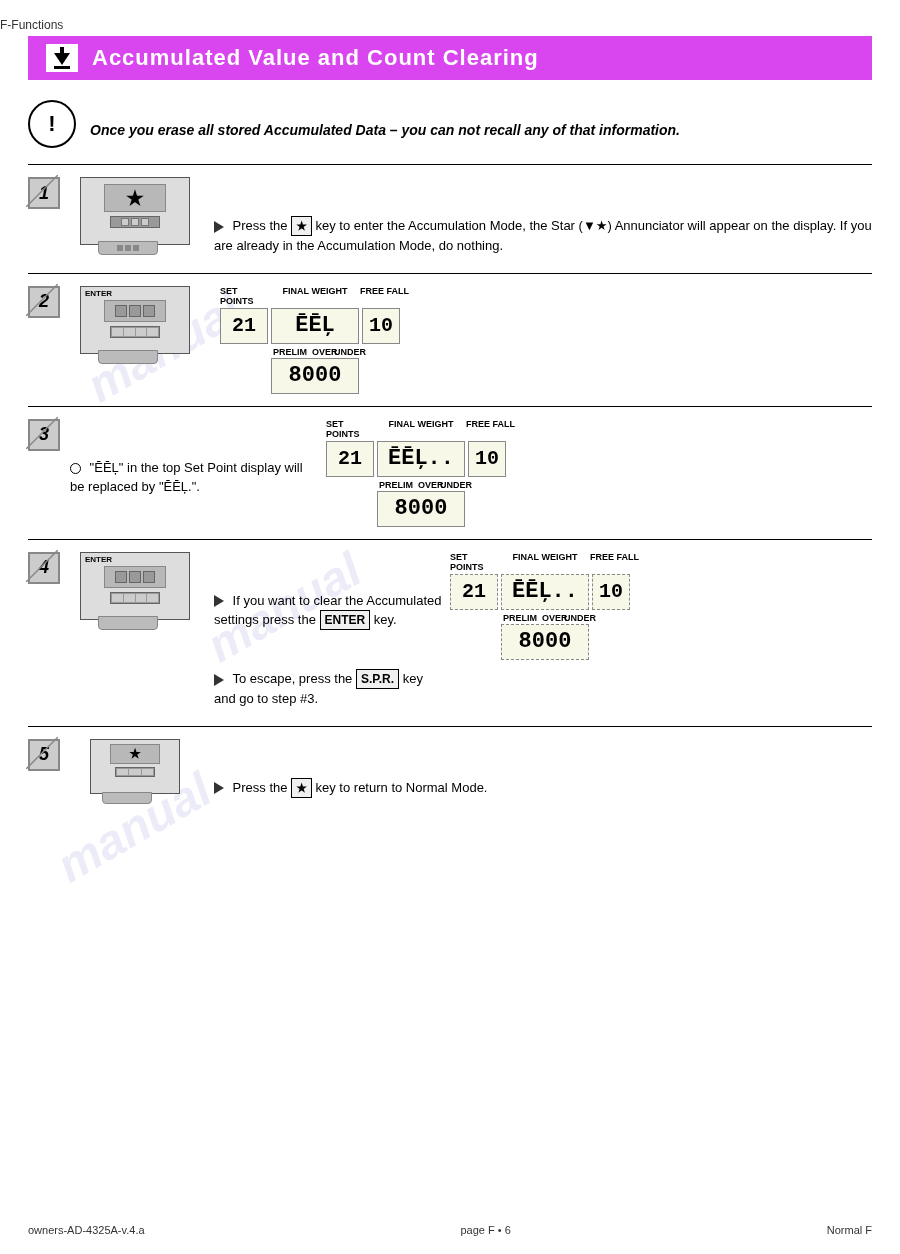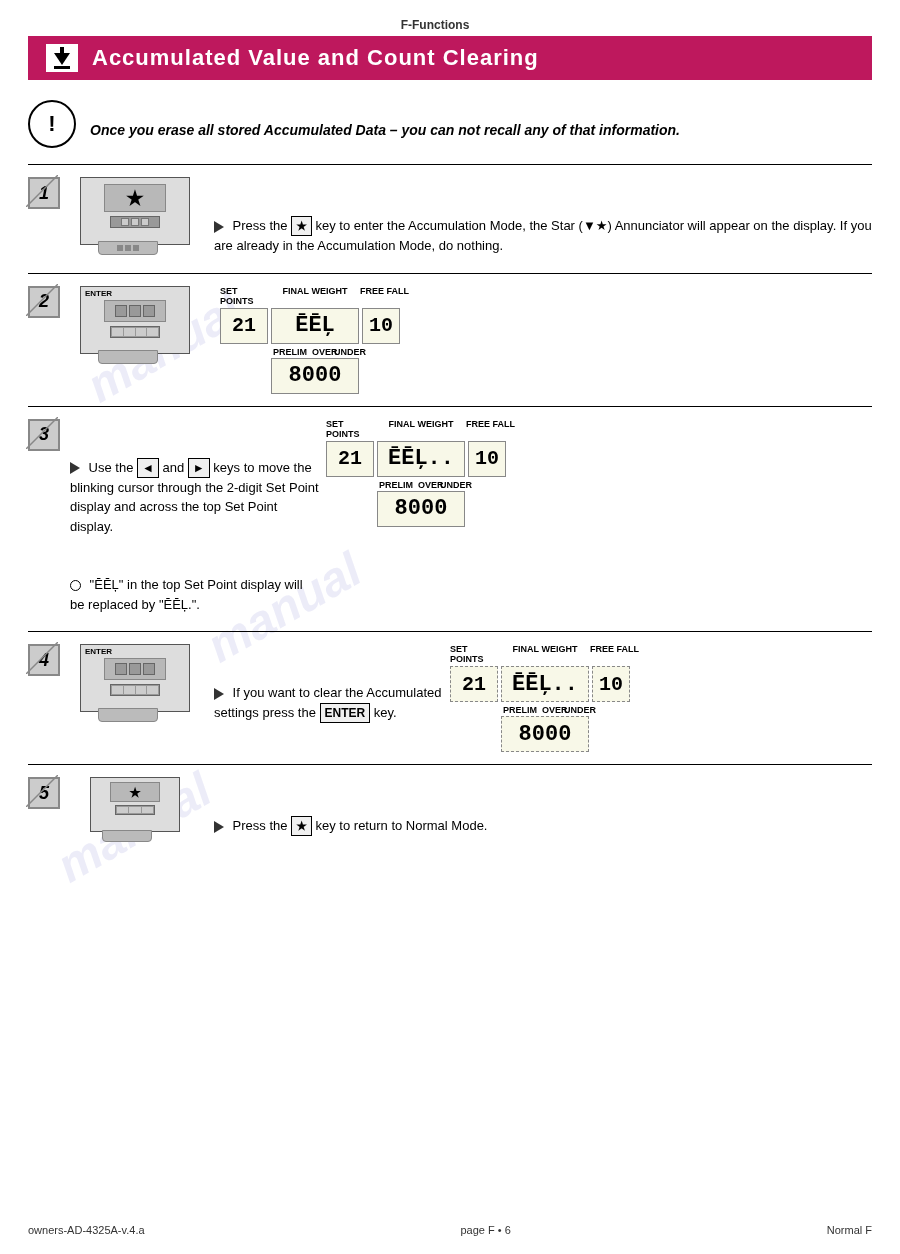--- a/index.html
+++ b/index.html
@@ -7,29 +7,28 @@
       font-family: Arial, sans-serif;
       background: #fff;
       width: 900px;
       min-height: 1254px;
       position: relative;
       font-size: 13px;
       color: #000;
     }
 
     .page-header {
-      text-align: center;
+      text-align: left;
       padding: 18px 30px 4px 0;
       font-size: 12px;
       color: #333;
-      font-weight: bold;
     }
 
     .title-bar {
-      background: #be185d;
+      background: #d946ef;
       color: #fff;
       display: flex;
       align-items: center;
       padding: 8px 18px;
       margin: 0 28px 0 28px;
       font-size: 22px;
       font-weight: bold;
       letter-spacing: 1px;
     }
     .title-bar .title-icon {
@@ -309,24 +308,20 @@
     <div class="step-num-badge">
       <span style="font-size:18px;font-weight:bold;font-style:italic;">3</span>
       <svg width="32" height="32" style="position:absolute;top:-2px;left:-2px;">
           <line x1="0" y1="32" x2="32" y2="0" stroke="#888" stroke-width="1.5"></line>
         </svg>
     </div>
 
     <div style="flex:1;display:flex;">
       <div class="step-content" style="flex:0 0 250px;">
         <p>
-          <span class="bullet-arrow"></span>
-          Use the <span class="inline-key">◄</span> and <span class="inline-key">►</span> keys to move the blinking cursor through the 2-digit Set Point display and across the top Set Point display.
-        </p>
-        <p>
           <span class="bullet-circle"></span>
           "ĒĒĻ" in the top Set Point display will be replaced by "ĒĒĻ.".
         </p>
       </div>
 
       <div style="flex:1;margin-left:6px;">
         <div style="display:flex;font-size:9px;font-weight:bold;margin-bottom:2px;">
           <span style="width:50px;">SET POINTS</span>
           <span style="width:90px;text-align:center;">FINAL WEIGHT</span>
           <span>FREE FALL</span>
@@ -379,20 +374,24 @@
         <div style="position:absolute;bottom:-10px;left:18px;width:60px;height:14px;background:#bbb;border:1px solid #888;border-radius:0 0 4px 4px;"></div>
       </div>
     </div>
 
     <div style="flex:1;display:flex;">
       <div class="step-content" style="flex:0 0 230px;">
         <p>
           <span class="bullet-arrow"></span>
           If you want to clear the Accumulated settings press the <span class="inline-key">ENTER</span> key.
         </p>
+        <p>
+          <span class="bullet-arrow"></span>
+          To escape, press the <span class="inline-key">S.P.R.</span> key and go to step #3.
+        </p>
       </div>
 
       <div style="flex:1;margin-left:6px;">
         <div style="display:flex;font-size:9px;font-weight:bold;margin-bottom:2px;">
           <span style="width:50px;">SET POINTS</span>
           <span style="width:90px;text-align:center;">FINAL WEIGHT</span>
           <span>FREE FALL</span>
         </div>
         <div style="display:flex;gap:3px;align-items:center;">
           <div style="width:48px;height:36px;border:1.5px dashed #888;background:#f8f8e8;display:flex;align-items:center;justify-content:center;font-size:20px;font-family:'Courier New',monospace;font-weight:bold;">21</div>

